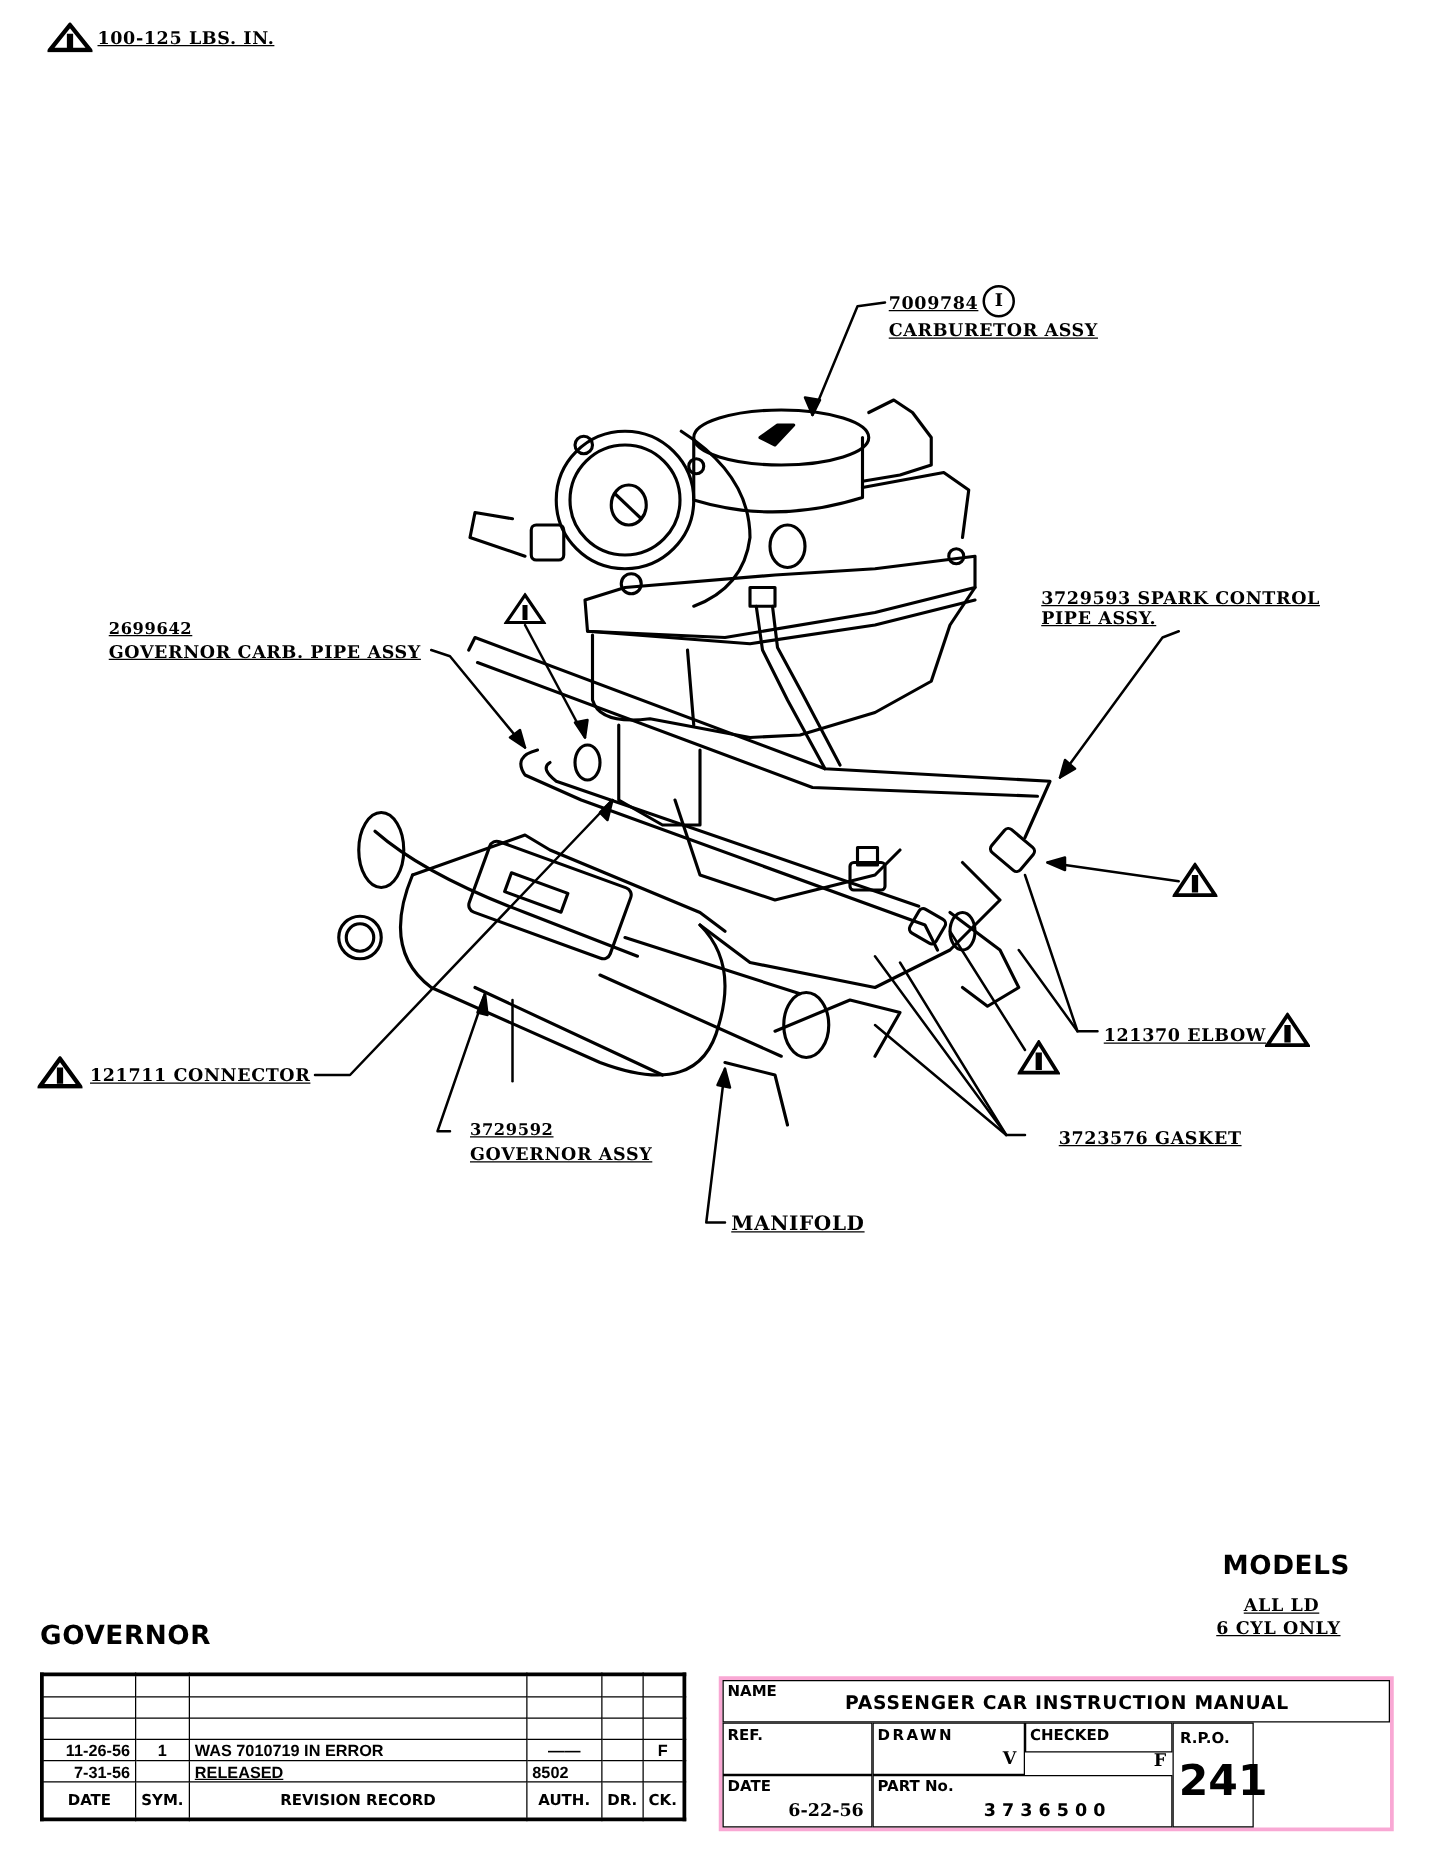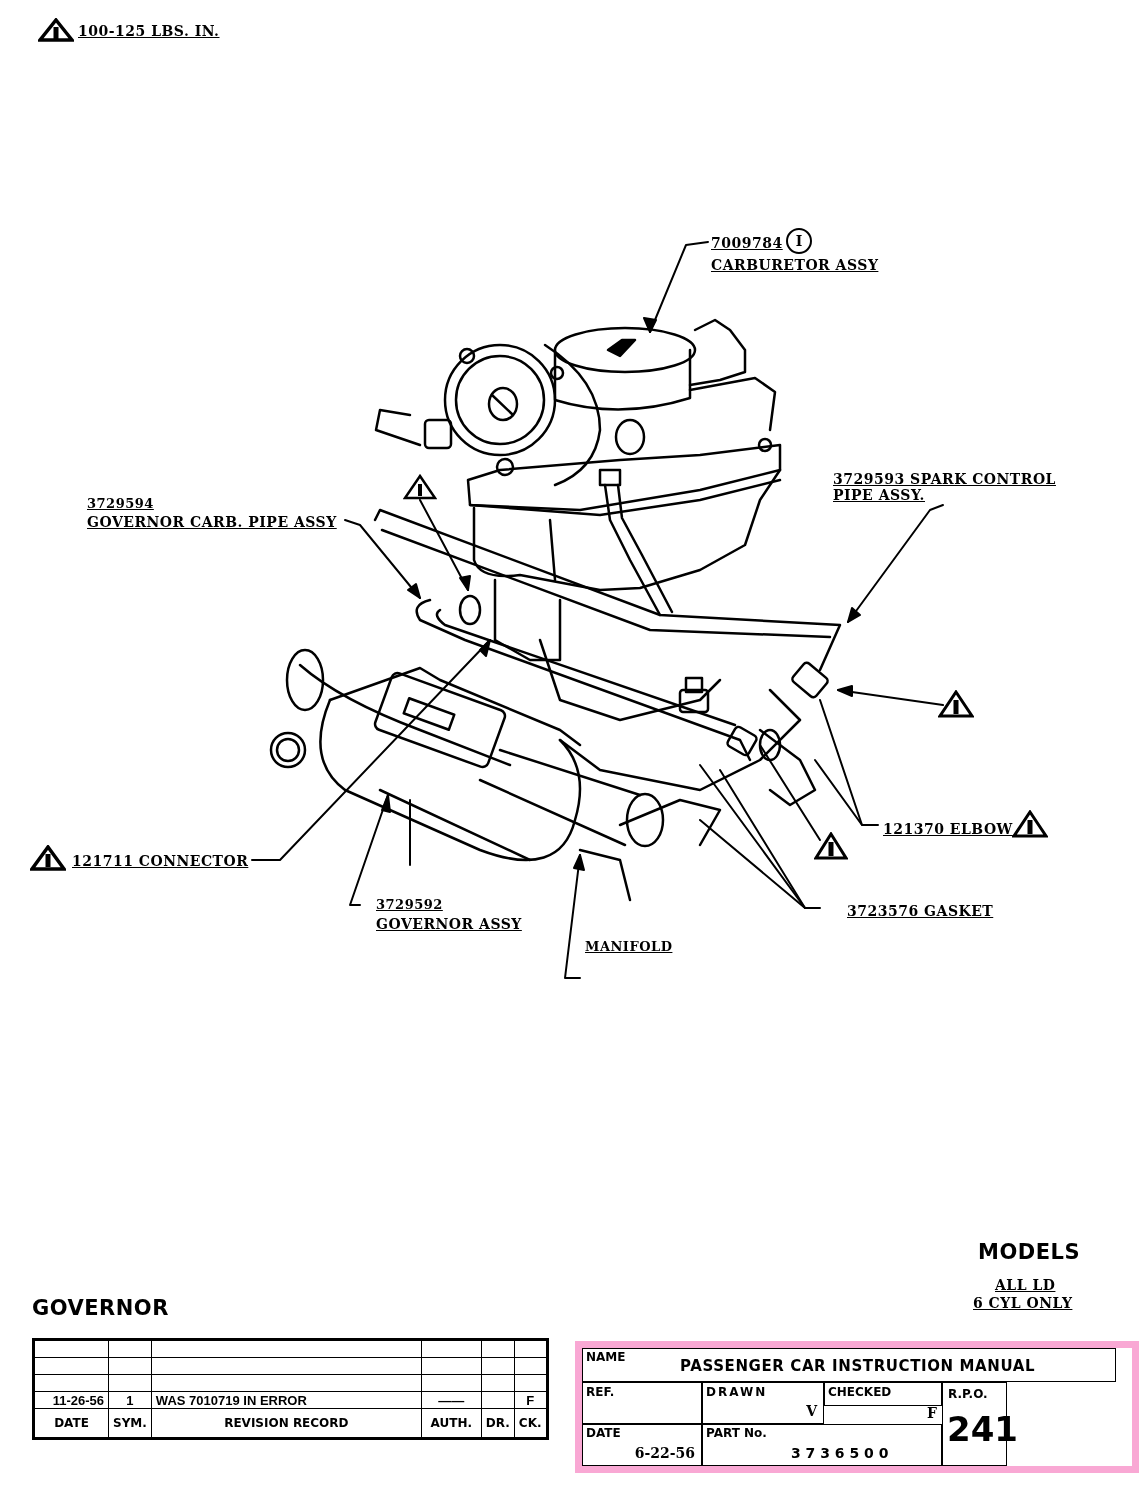--- a/index.html
+++ b/index.html
@@ -11,21 +11,21 @@
   .sans { font-family:"DejaVu Sans", sans-serif; }
   svg.drawing { position:absolute; left:0; top:0; }
   
   table.rev { position:absolute; left:32px; top:1338px; border-collapse:collapse;
               border:3px solid #000; }
   table.rev td { border:1.5px solid #000; height:16px; padding:0 4px;
                  font-family:Liberation Sans, sans-serif; font-weight:bold; font-size:13px;
                  white-space:nowrap; }
   table.rev tr.hdr td { height:28px; font-family:"DejaVu Sans", sans-serif;
                         font-size:12px; text-align:center; }
-  .tb { position:absolute; border:7px solid #f9a8d4;padding-left:16px; }
+  .tb { position:absolute; border:3px solid #f9a8d4; }
   .cell { position:absolute; border:1.5px solid #000; box-sizing:border-box; }
   .small { font-family:"DejaVu Sans", sans-serif; font-weight:bold; font-size:12px; }
 </style>
 </head>
 <body>
 
 <div>
   <svg class="abs" style="left:38px;top:18px" width="36" height="24">
     <polygon points="18,2 34,22 2,22" fill="none" stroke="#000" stroke-width="3.5"></polygon>
     <rect x="15.5" y="9" width="5" height="12" fill="#000"></rect>
@@ -153,21 +153,21 @@
   <span class="abs" style="left:786px;top:228px;width:22px;height:22px;border:2px solid #000;border-radius:50%;text-align:center;font-size:14px;font-weight:bold;line-height:22px;font-family:'DejaVu Serif',serif">I</span>
   <span class="lbl" style="left:711px;top:256px">CARBURETOR ASSY</span>
 </div>
 
 <div>
   <span class="lbl" style="left:833px;top:470px">3729593 SPARK CONTROL</span>
   <span class="lbl" style="left:833px;top:486px">PIPE ASSY.</span>
 </div>
 
 <div>
-  <span class="lbl" style="left:87px;top:495px;font-size:13px">3729594</span>
+  <span class="lbl" style="left:87px;top:495px;font-size:13px">2699642</span>
   <span class="lbl" style="left:87px;top:513px">GOVERNOR CARB. PIPE ASSY</span>
 </div>
 
 <svg class="abs" style="left:403px;top:474px" width="34" height="26">
   <polygon points="17,2 32,24 2,24" fill="#fff" stroke="#000" stroke-width="2.5"></polygon>
   <rect x="15" y="10" width="4" height="12" fill="#000"></rect>
 </svg>
 
 <div>
   <svg class="abs" style="left:30px;top:845px" width="36" height="26">
@@ -175,21 +175,21 @@
     <rect x="15.5" y="9" width="5" height="13" fill="#000"></rect>
   </svg>
   <span class="lbl" style="left:72px;top:852px">121711 CONNECTOR</span>
 </div>
 
 <div>
   <span class="lbl" style="left:376px;top:896px;font-size:13px">3729592</span>
   <span class="lbl" style="left:376px;top:915px">GOVERNOR ASSY</span>
 </div>
 
-<span class="lbl" style="left:585px;top:938px;font-size:13px">MANIFOLD</span>
+<span class="lbl" style="left:585px;top:970px;font-size:16px">MANIFOLD</span>
 
 <span class="lbl" style="left:847px;top:902px">3723576 GASKET</span>
 
 <div>
   <span class="lbl" style="left:883px;top:820px">121370 ELBOW</span>
   <svg class="abs" style="left:1012px;top:810px" width="36" height="28">
     <polygon points="18,2 34,26 2,26" fill="none" stroke="#000" stroke-width="3"></polygon>
     <rect x="15.5" y="10" width="5" height="14" fill="#000"></rect>
   </svg>
 </div>
@@ -247,20 +247,28 @@
         <td></td>
       </tr>
   <tr>
     <td style="text-align:right">11-26-56</td>
     <td style="text-align:center">1</td>
     <td>WAS 7010719 IN ERROR</td>
     <td style="text-align:center">——</td>
     <td></td>
     <td style="text-align:center">F</td>
   </tr>
+  <tr>
+    <td style="text-align:right">7-31-56</td>
+    <td></td>
+    <td style="text-decoration:underline">RELEASED</td>
+    <td>8502</td>
+    <td></td>
+    <td></td>
+  </tr>
   <tr class="hdr">
     <td>DATE</td>
     <td>SYM.</td>
     <td>REVISION RECORD</td>
     <td>AUTH.</td>
     <td>DR.</td>
     <td>CK.</td>
   </tr>
 </tbody>
   </table>

